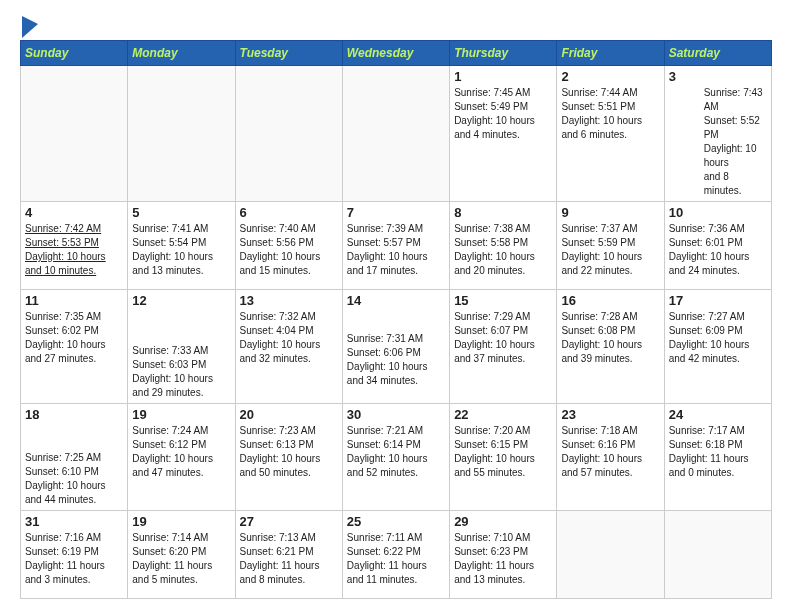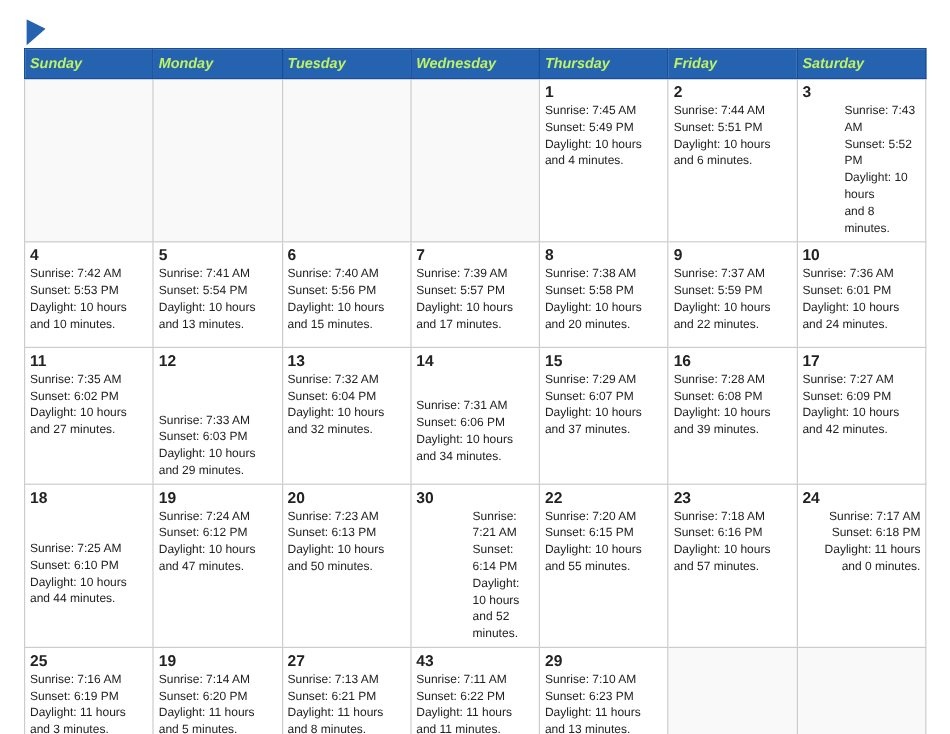--- a/index.html
+++ b/index.html
@@ -138,21 +138,21 @@
           <span class="day-num">3</span>
           <div class="cell-info" style="white-space: pre-line; margin-left: 35px;">Sunrise: 7:43 AM
 Sunset: 5:52 PM
 Daylight: 10 hours
 and 8 minutes.</div>
         </td>
       </tr>
       <tr>
         <td>
           <span class="day-num">4</span>
-          <div class="cell-info" style="white-space: pre-line;">Sunrise: 7:42 AM
+          <div class="cell-info" style="white-space: pre-line; text-decoration: underline;">Sunrise: 7:42 AM
 Sunset: 5:53 PM
 Daylight: 10 hours
 and 10 minutes.</div>
         </td>
         <td>
           <span class="day-num">5</span>
           <div class="cell-info" style="white-space: pre-line;">Sunrise: 7:41 AM
 Sunset: 5:54 PM
 Daylight: 10 hours
 and 13 minutes.</div>
@@ -204,21 +204,21 @@
         <td>
           <span class="day-num">12</span>
           <div class="cell-info" style="white-space: pre-line; margin-top: 36px;">Sunrise: 7:33 AM
 Sunset: 6:03 PM
 Daylight: 10 hours
 and 29 minutes.</div>
         </td>
         <td>
           <span class="day-num">13</span>
           <div class="cell-info" style="white-space: pre-line;">Sunrise: 7:32 AM
-Sunset: 6:04 PM
+Sunset: 4:04 PM
 Daylight: 10 hours
 and 32 minutes.</div>
         </td>
         <td>
           <span class="day-num">14</span>
           <div class="cell-info" style="white-space: pre-line; margin-top: 24px;">Sunrise: 7:31 AM
 Sunset: 6:06 PM
 Daylight: 10 hours
 and 34 minutes.</div>
         </td>
@@ -261,71 +261,71 @@
         </td>
         <td>
           <span class="day-num">20</span>
           <div class="cell-info" style="white-space: pre-line;">Sunrise: 7:23 AM
 Sunset: 6:13 PM
 Daylight: 10 hours
 and 50 minutes.</div>
         </td>
         <td>
           <span class="day-num">30</span>
-          <div class="cell-info" style="white-space: pre-line; margin-left: 47px;">Sunrise: 7:21 AM
+          <div class="cell-info" style="white-space: pre-line;">Sunrise: 7:21 AM
 Sunset: 6:14 PM
 Daylight: 10 hours
 and 52 minutes.</div>
         </td>
         <td>
           <span class="day-num">22</span>
           <div class="cell-info" style="white-space: pre-line;">Sunrise: 7:20 AM
 Sunset: 6:15 PM
 Daylight: 10 hours
 and 55 minutes.</div>
         </td>
         <td>
           <span class="day-num">23</span>
           <div class="cell-info" style="white-space: pre-line;">Sunrise: 7:18 AM
 Sunset: 6:16 PM
 Daylight: 10 hours
 and 57 minutes.</div>
         </td>
         <td>
           <span class="day-num">24</span>
-          <div class="cell-info" style="white-space: pre-line; text-align: right;">Sunrise: 7:17 AM
+          <div class="cell-info" style="white-space: pre-line;">Sunrise: 7:17 AM
 Sunset: 6:18 PM
 Daylight: 11 hours
 and 0 minutes.</div>
         </td>
       </tr>
       <tr>
         <td>
-          <span class="day-num">25</span>
+          <span class="day-num">31</span>
           <div class="cell-info" style="white-space: pre-line;">Sunrise: 7:16 AM
 Sunset: 6:19 PM
 Daylight: 11 hours
 and 3 minutes.</div>
         </td>
         <td>
           <span class="day-num">19</span>
           <div class="cell-info" style="white-space: pre-line;">Sunrise: 7:14 AM
 Sunset: 6:20 PM
 Daylight: 11 hours
 and 5 minutes.</div>
         </td>
         <td>
           <span class="day-num">27</span>
           <div class="cell-info" style="white-space: pre-line;">Sunrise: 7:13 AM
 Sunset: 6:21 PM
 Daylight: 11 hours
 and 8 minutes.</div>
         </td>
         <td>
-          <span class="day-num">43</span>
+          <span class="day-num">25</span>
           <div class="cell-info" style="white-space: pre-line;">Sunrise: 7:11 AM
 Sunset: 6:22 PM
 Daylight: 11 hours
 and 11 minutes.</div>
         </td>
         <td>
           <span class="day-num">29</span>
           <div class="cell-info" style="white-space: pre-line;">Sunrise: 7:10 AM
 Sunset: 6:23 PM
 Daylight: 11 hours

